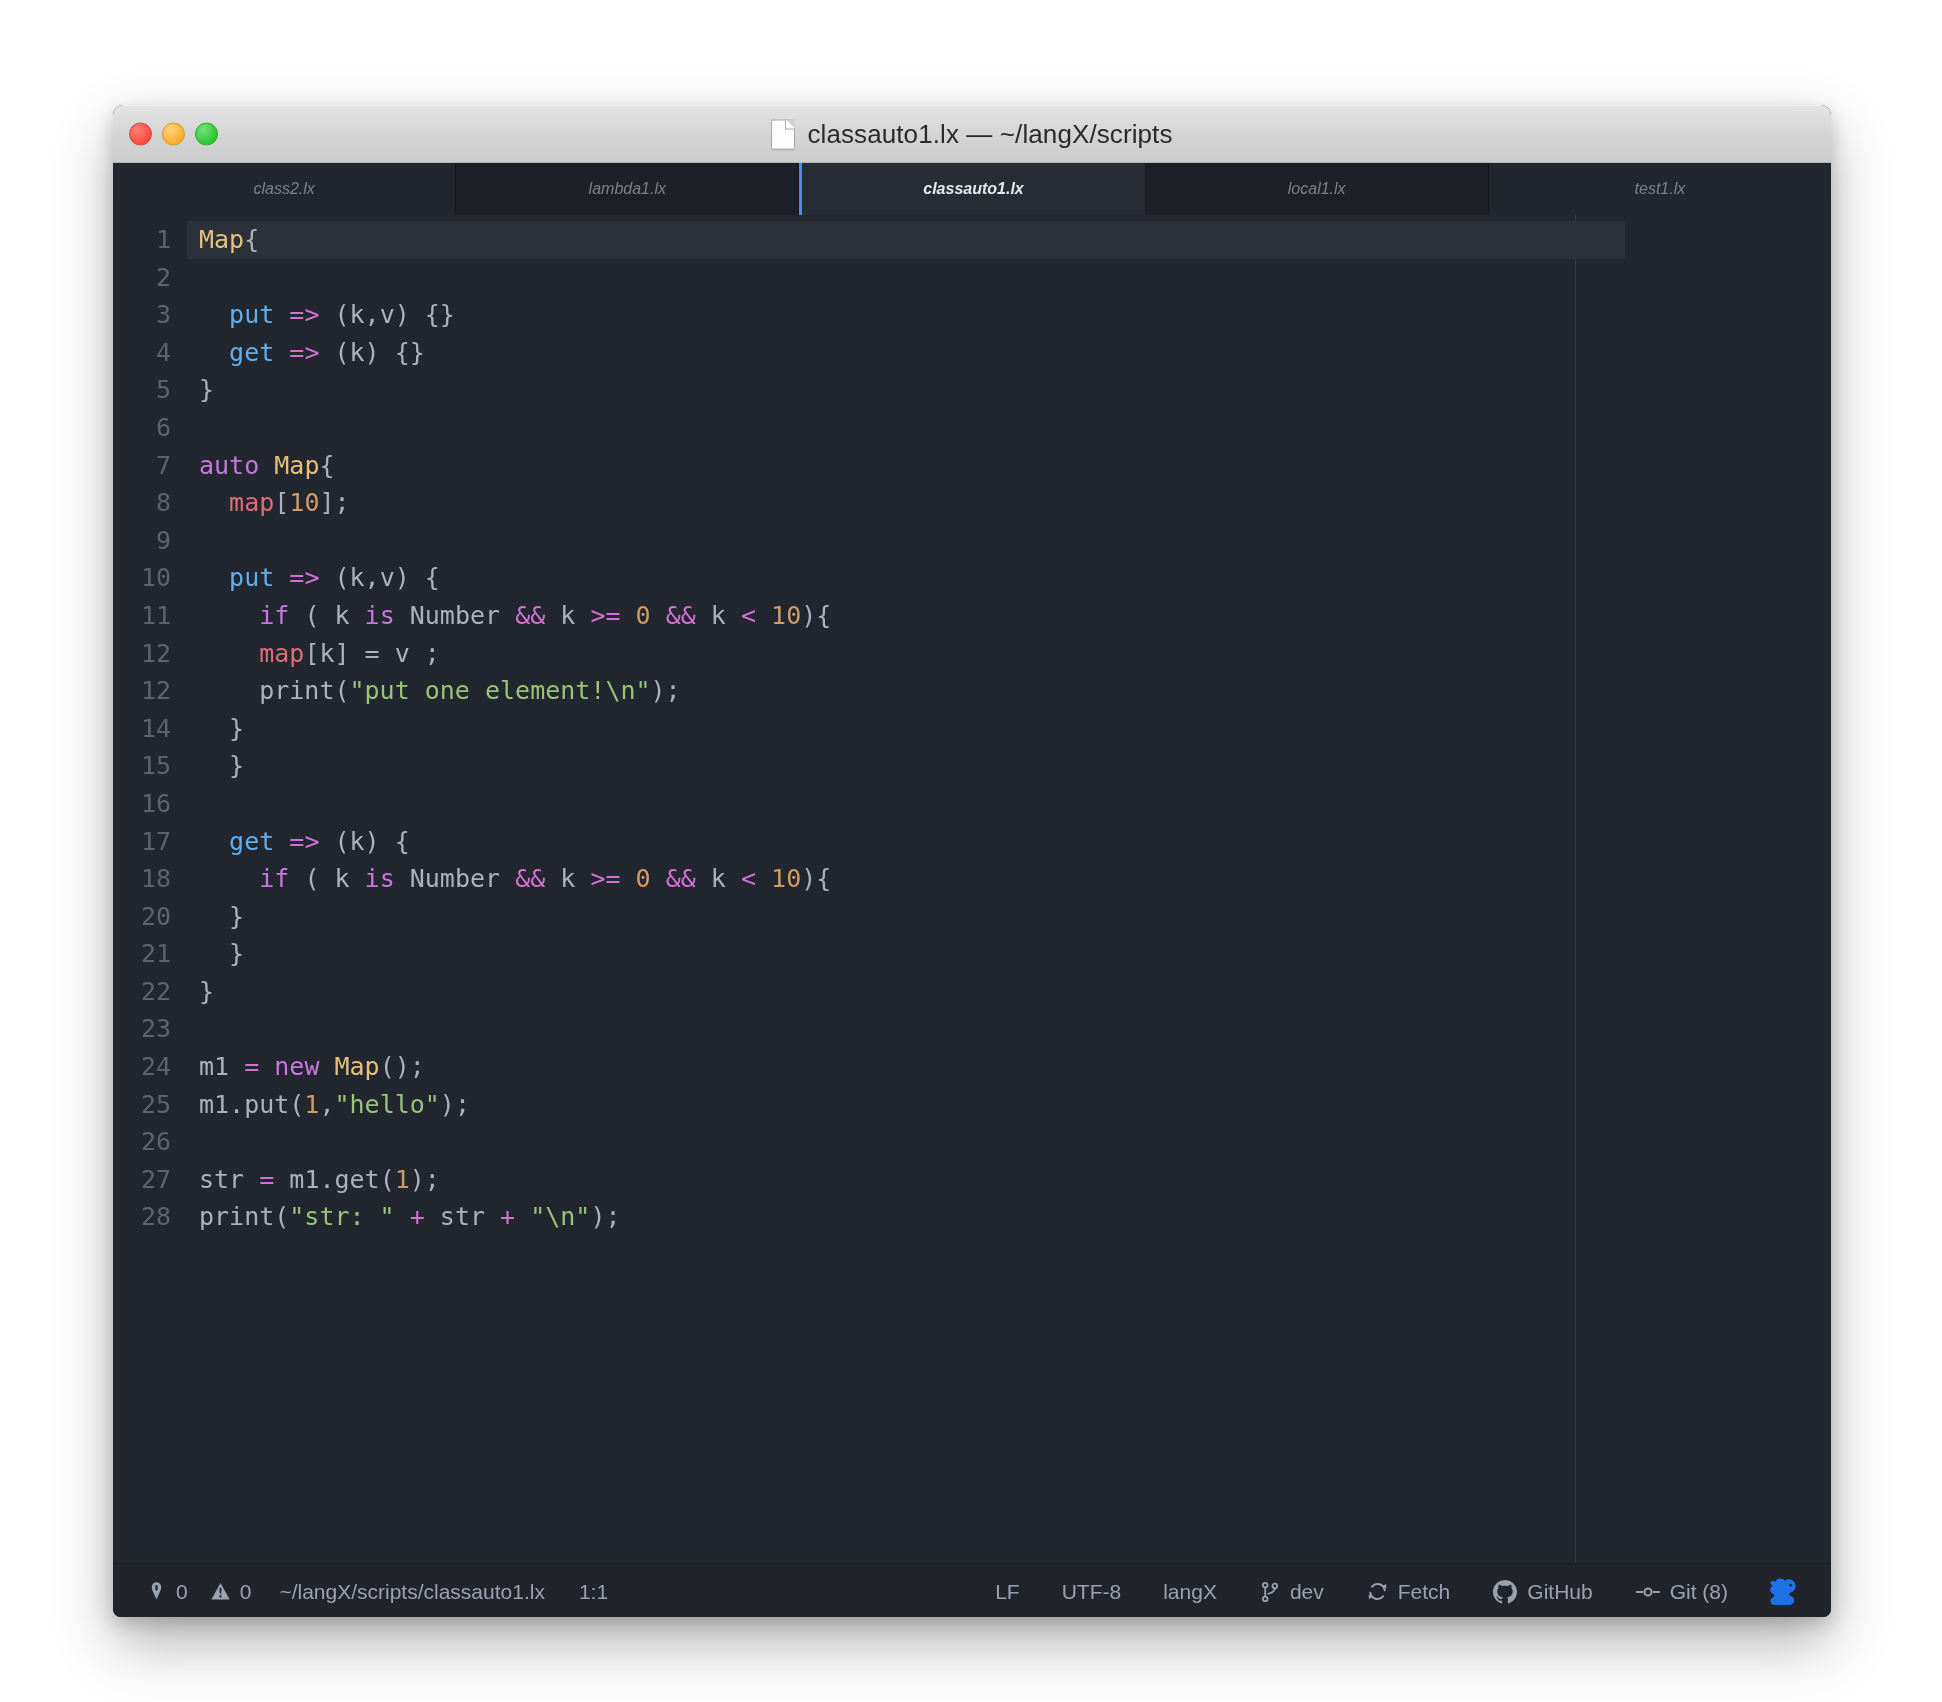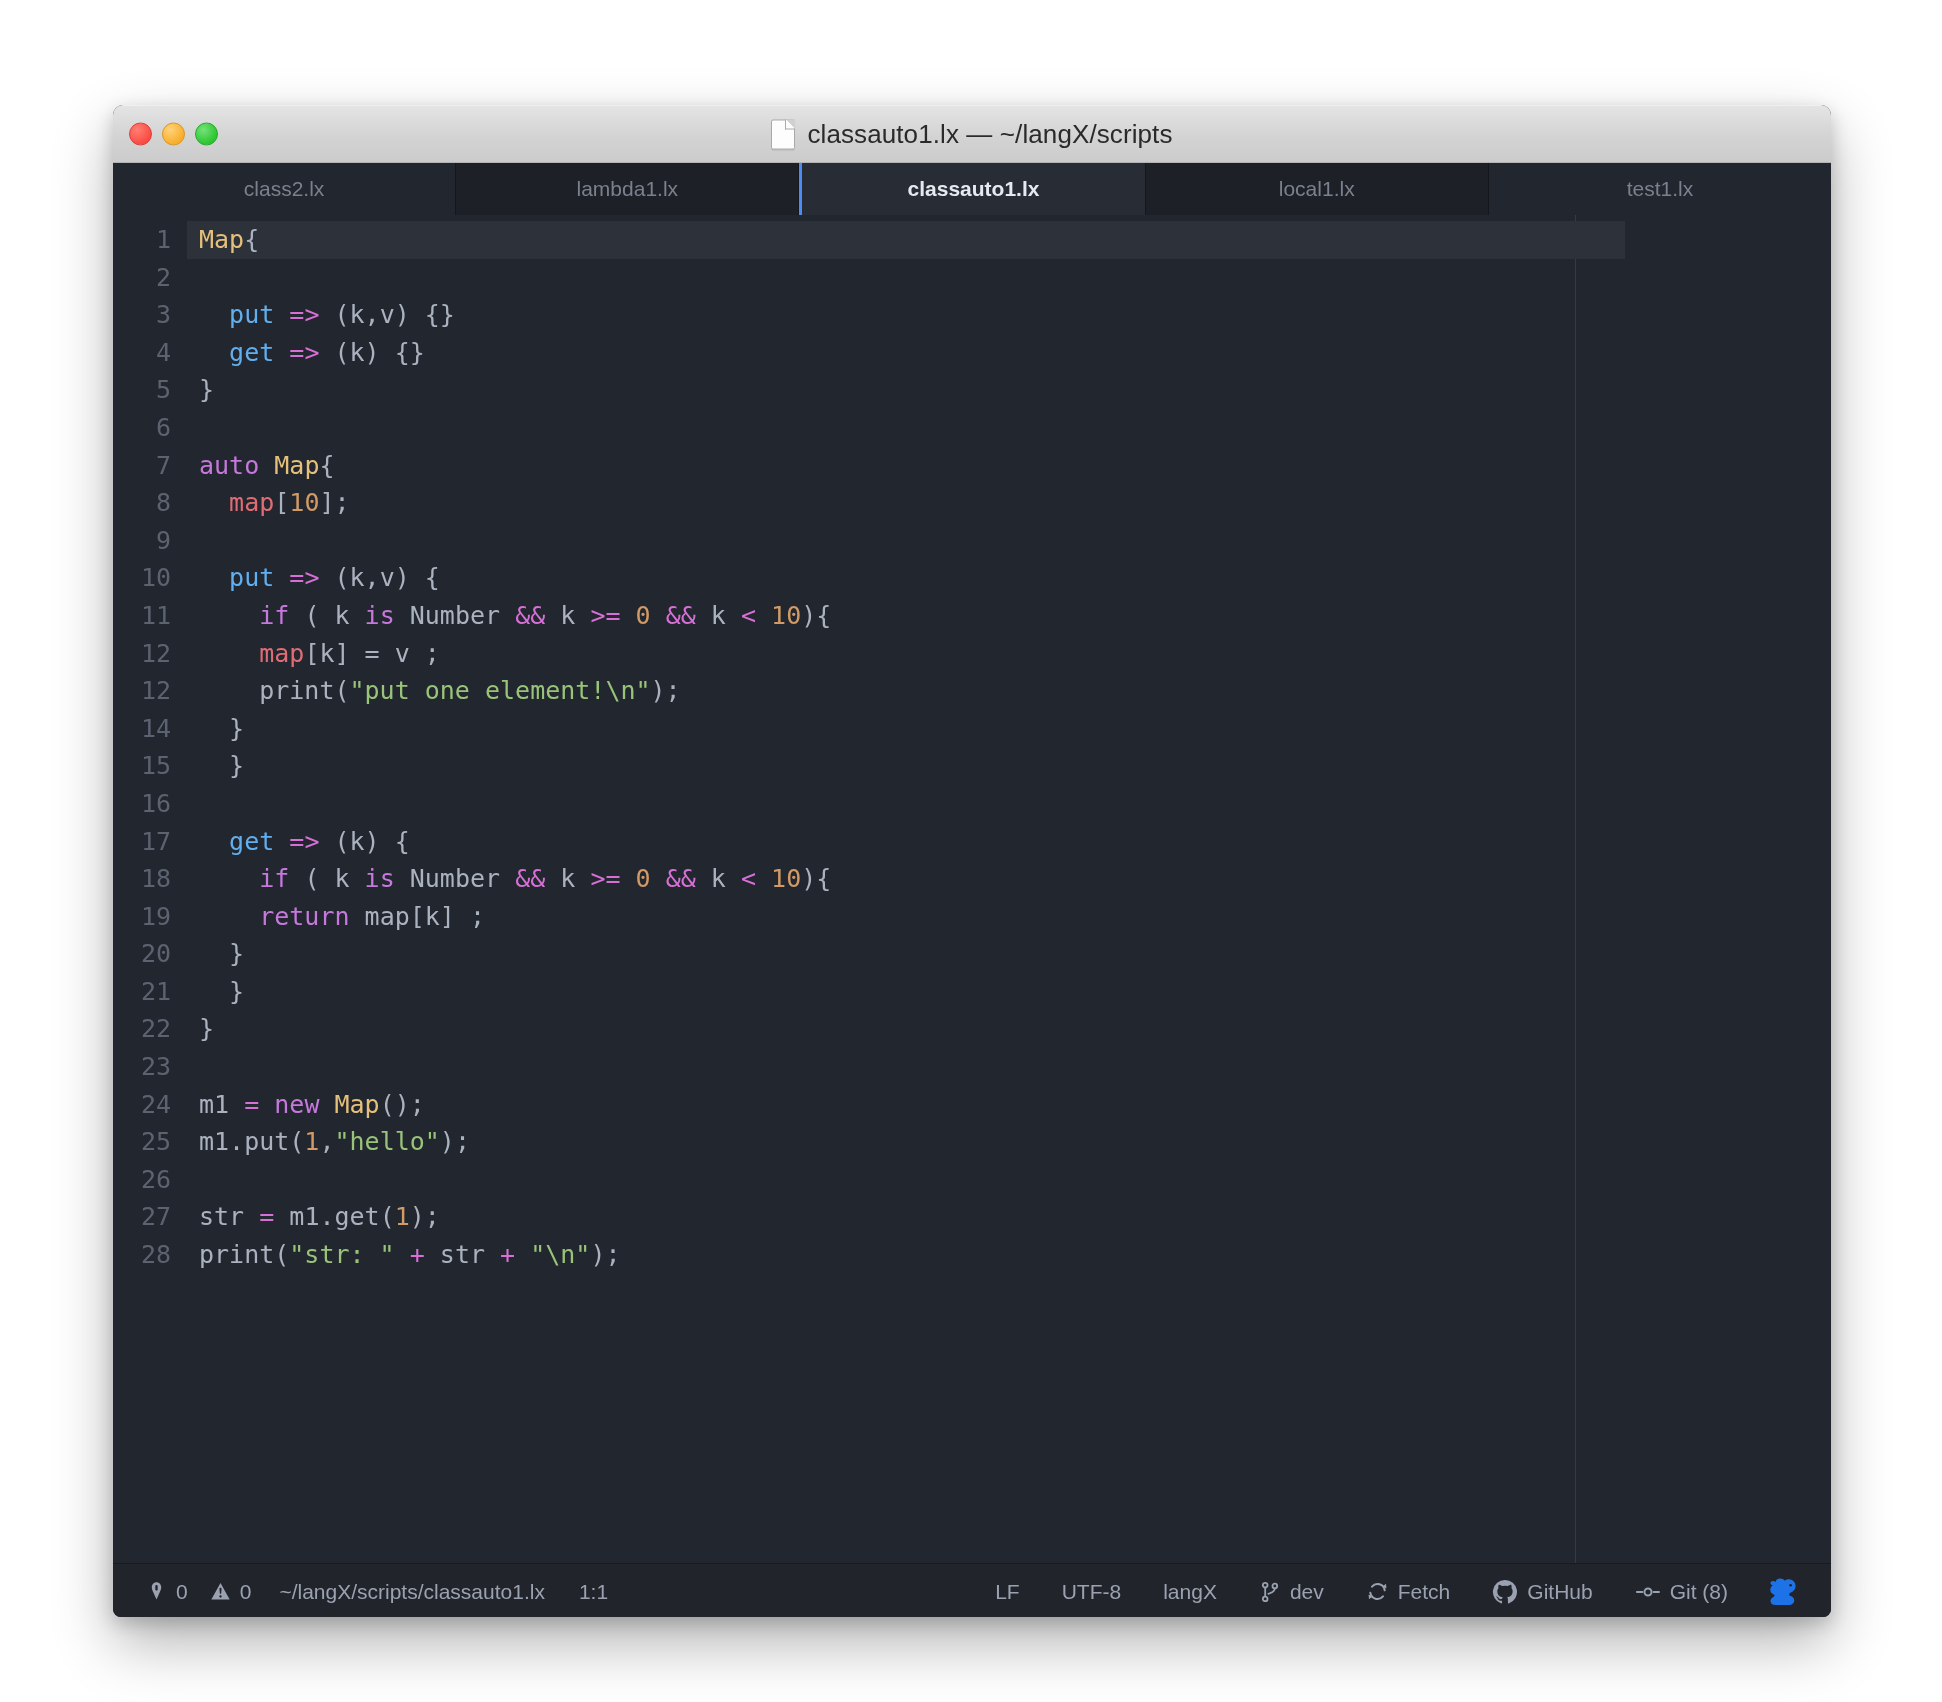--- a/index.html
+++ b/index.html
@@ -99,26 +99,27 @@
   .tabbar {
     display: flex;
     height: 52px;
     background: #181a1f;
   }
   .tab {
     flex: 1 1 0;
     display: flex;
     align-items: center;
     justify-content: center;
-    font-size: 21px;
+    font-size: 16px;
     color: #7a818e;
     background: #22262e;
     border-right: 1px solid #15171c;
     position: relative;
     box-sizing: border-box;
+    font-style: italic;
   }
   .tab:first-child { border-left: none; }
   .tab.alt { background: #1d2026; }
   .tab.active {
     background: #282c34;
     color: #e6e9ef;
     font-weight: bold;
     border-left: 3px solid #4d8bf7;
     border-right: 1px solid #15171c;
   }
@@ -266,21 +267,20 @@
           <div class="line"><div class="ln">9</div><div class="code"></div></div>
           <div class="line"><div class="ln">10</div><div class="code"><span class="t-plain">  </span><span class="t-fn">put</span><span class="t-plain"> </span><span class="t-op">=&gt;</span><span class="t-punc"> (k,v) {</span></div></div>
           <div class="line"><div class="ln">11</div><div class="code"><span class="t-plain">    </span><span class="t-key">if</span><span class="t-punc"> ( k </span><span class="t-key">is</span><span class="t-plain"> Number </span><span class="t-op">&amp;&amp;</span><span class="t-plain"> k </span><span class="t-op">&gt;=</span><span class="t-plain"> </span><span class="t-num">0</span><span class="t-plain"> </span><span class="t-op">&amp;&amp;</span><span class="t-plain"> k </span><span class="t-op">&lt;</span><span class="t-plain"> </span><span class="t-num">10</span><span class="t-punc">){</span></div></div>
           <div class="line"><div class="ln">12</div><div class="code"><span class="t-plain">    </span><span class="t-var">map</span><span class="t-punc">[k] = v ;</span></div></div>
           <div class="line"><div class="ln">12</div><div class="code"><span class="t-plain">    print(</span><span class="t-str">"put one element!\n"</span><span class="t-punc">);</span></div></div>
           <div class="line"><div class="ln">14</div><div class="code"><span class="t-punc">  }</span></div></div>
           <div class="line"><div class="ln">15</div><div class="code"><span class="t-punc">  }</span></div></div>
           <div class="line"><div class="ln">16</div><div class="code"></div></div>
           <div class="line"><div class="ln">17</div><div class="code"><span class="t-plain">  </span><span class="t-fn">get</span><span class="t-plain"> </span><span class="t-op">=&gt;</span><span class="t-punc"> (k) {</span></div></div>
           <div class="line"><div class="ln">18</div><div class="code"><span class="t-plain">    </span><span class="t-key">if</span><span class="t-punc"> ( k </span><span class="t-key">is</span><span class="t-plain"> Number </span><span class="t-op">&amp;&amp;</span><span class="t-plain"> k </span><span class="t-op">&gt;=</span><span class="t-plain"> </span><span class="t-num">0</span><span class="t-plain"> </span><span class="t-op">&amp;&amp;</span><span class="t-plain"> k </span><span class="t-op">&lt;</span><span class="t-plain"> </span><span class="t-num">10</span><span class="t-punc">){</span></div></div>
-          <div class="line"><div class="ln">19</div><div class="code"><span class="t-plain">    </span><span class="t-key">return</span><span class="t-plain"> map[k] ;</span></div></div>
           <div class="line"><div class="ln">20</div><div class="code"><span class="t-punc">  }</span></div></div>
           <div class="line"><div class="ln">21</div><div class="code"><span class="t-punc">  }</span></div></div>
           <div class="line"><div class="ln">22</div><div class="code"><span class="t-punc">}</span></div></div>
           <div class="line"><div class="ln">23</div><div class="code"></div></div>
           <div class="line"><div class="ln">24</div><div class="code"><span class="t-plain">m1 </span><span class="t-op">=</span><span class="t-plain"> </span><span class="t-key">new</span><span class="t-plain"> </span><span class="t-cls">Map</span><span class="t-punc">();</span></div></div>
           <div class="line"><div class="ln">25</div><div class="code"><span class="t-plain">m1.put(</span><span class="t-num">1</span><span class="t-punc">,</span><span class="t-str">"hello"</span><span class="t-punc">);</span></div></div>
           <div class="line"><div class="ln">26</div><div class="code"></div></div>
           <div class="line"><div class="ln">27</div><div class="code"><span class="t-plain">str </span><span class="t-op">=</span><span class="t-plain"> m1.get(</span><span class="t-num">1</span><span class="t-punc">);</span></div></div>
           <div class="line"><div class="ln">28</div><div class="code"><span class="t-plain">print(</span><span class="t-str">"str: "</span><span class="t-plain"> </span><span class="t-op">+</span><span class="t-plain"> str </span><span class="t-op">+</span><span class="t-plain"> </span><span class="t-str">"\n"</span><span class="t-punc">);</span></div></div>
         </div>

